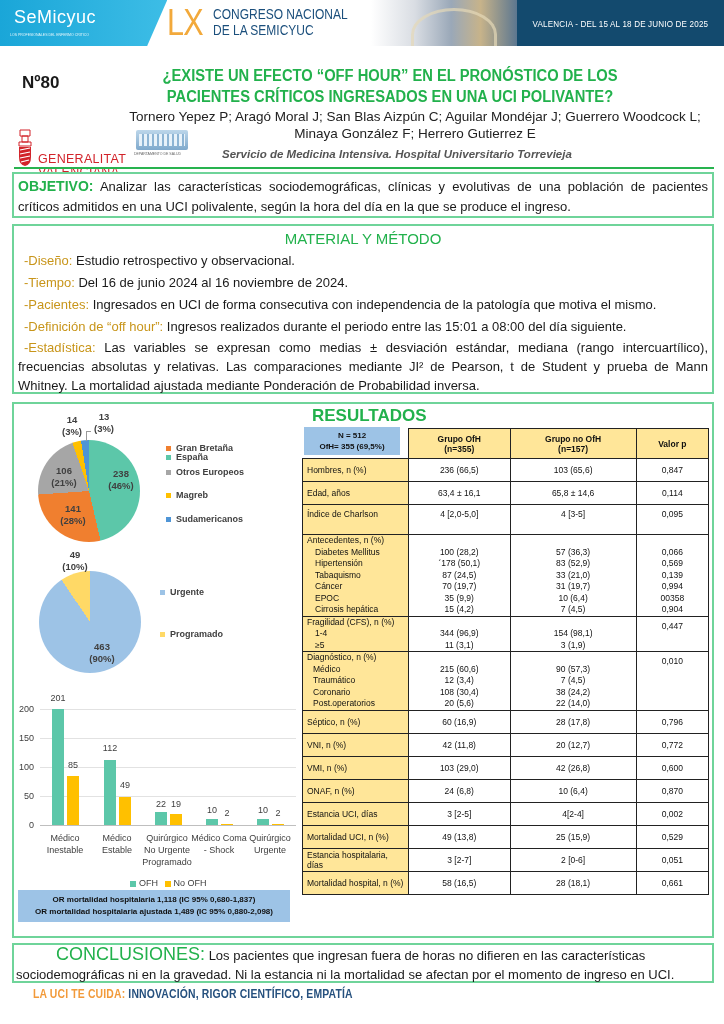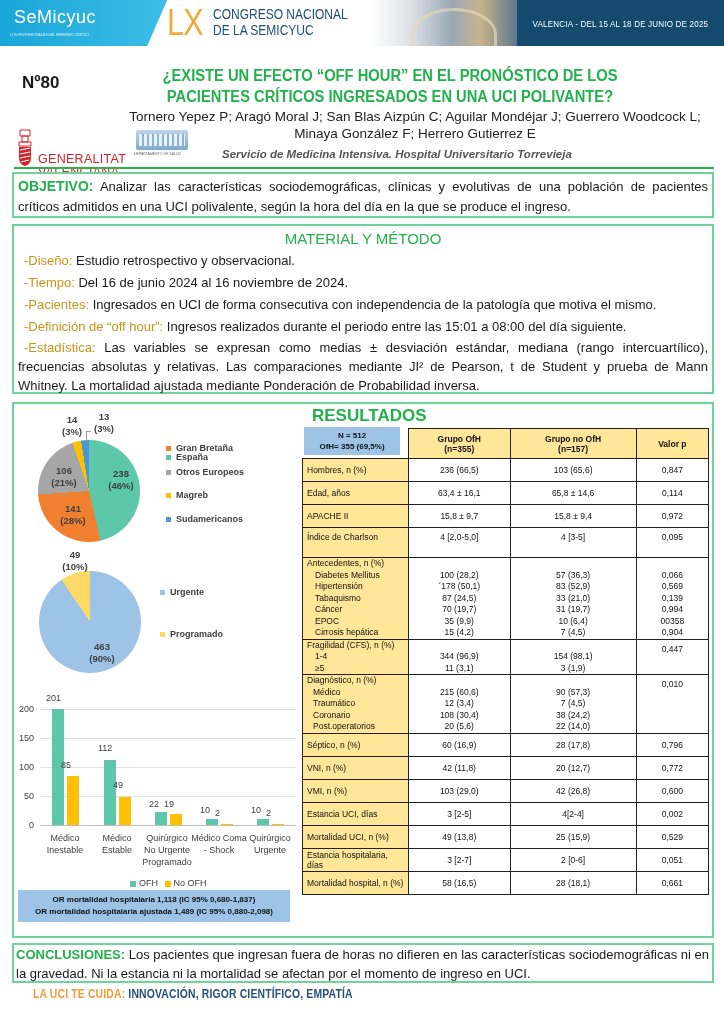--- a/index.html
+++ b/index.html
@@ -59,21 +59,21 @@
   .leader { position: absolute; border-left: 1px solid #999; border-top: 1px solid #999; }
 
   .pie2 { position: absolute; left: 39px; top: 571px; width: 102px; height: 102px; border-radius: 50%;
     background: conic-gradient(#9dc3e6 0deg 326deg, #ffd966 326deg 360deg); }
 
   
   .bar-chart { position: absolute; left: 14px; top: 695px; width: 282px; height: 190px; }
   .gridline { position: absolute; left: 26px; width: 256px; height: 1px; background: #e2e2e2; }
   .ytick { position: absolute; left: 0; width: 20px; text-align: right; font-size: 9px; color: #404040; }
   .bar { position: absolute; bottom: 0; width: 12px; }
-  .bar-val { position: absolute; font-size: 9px; color: #404040; text-align: left; width: 24px; }
+  .bar-val { position: absolute; font-size: 9px; color: #404040; text-align: center; width: 24px; }
   .xcat { position: absolute; font-size: 9px; color: #404040; text-align: center; width: 54px; line-height: 12px; }
   .bar-legend { position: absolute; left: 126px; top: 878px; font-size: 9px; color: #404040; }
   .bar-legend .sw { display: inline-block; width: 6px; height: 6px; margin: 0 3px 0 4px; vertical-align: middle; }
   .or-box { position: absolute; left: 18px; top: 890px; width: 272px; height: 32px; background: #9dc3e6; font-size: 8px; font-weight: 700; text-align: center; line-height: 12px; padding-top: 4px; color: #111; }
 
   
   .n-box { position: absolute; left: 304px; top: 427px; width: 96px; height: 28px; background: #9dc3e6; font-size: 8px; font-weight: 700; text-align: center; line-height: 11px; padding-top: 3px; color: #111; }
   table.res { position: absolute; left: 302px; top: 428px; width: 407px; border-collapse: collapse; font-size: 8.5px; color: #111; }
   table.res td { border: 1px solid #222; padding: 0 4px; vertical-align: middle; }
   table.res td.h { background: #ffe699; font-weight: 700; text-align: center; }
@@ -241,26 +241,20 @@
     <td class="c">236 (66,5)</td>
     <td class="c">103 (65,6)</td>
     <td class="c">0,847</td>
   </tr>
   <tr style="height:23px;">
     <td class="lab">Edad, años</td>
     <td class="c">63,4 ± 16,1</td>
     <td class="c">65,8 ± 14,6</td>
     <td class="c">0,114</td>
   </tr>
-  <tr style="height:23px;">
-    <td class="lab">APACHE II</td>
-    <td class="c">15,8 ± 9,7</td>
-    <td class="c">15,8 ± 9,4</td>
-    <td class="c">0,972</td>
-  </tr>
   <tr style="height:30px;">
     <td class="lab" style="vertical-align:top;padding-top:4px;">Índice de Charlson</td>
     <td class="c topv">4 [2,0-5,0]</td>
     <td class="c topv">4 [3-5]</td>
     <td class="c topv">0,095</td>
   </tr>
   <tr>
     <td class="lab multi">
       <span>Antecedentes, n (%)</span>
       <span class="sub">Diabetes Mellitus</span>
@@ -345,20 +339,26 @@
     <td class="c">20 (12,7)</td>
     <td class="c">0,772</td>
   </tr>
   <tr style="height:23px;">
     <td class="lab">VMI, n (%)</td>
     <td class="c">103 (29,0)</td>
     <td class="c">42 (26,8)</td>
     <td class="c">0,600</td>
   </tr>
   <tr style="height:23px;">
+    <td class="lab">ONAF, n (%)</td>
+    <td class="c">24 (6,8)</td>
+    <td class="c">10 (6,4)</td>
+    <td class="c">0,870</td>
+  </tr>
+  <tr style="height:23px;">
     <td class="lab">Estancia UCI, días</td>
     <td class="c">3 [2-5]</td>
     <td class="c">4[2-4]</td>
     <td class="c">0,002</td>
   </tr>
   <tr style="height:23px;">
     <td class="lab">Mortalidad UCI, n (%)</td>
     <td class="c">49 (13,8)</td>
     <td class="c">25 (15,9)</td>
     <td class="c">0,529</td>
@@ -376,18 +376,18 @@
     <td class="c">0,661</td>
   </tr>
 </tbody>
   </table>
 <div class="n-box">
   <div>N = 512</div>
   <div>OfH= 355 (69,5%)</div>
 </div>
 
 <div class="box conclusiones">
-  <span class="lbl-green" style="font-weight:700;font-size:13px;">CONCLUSIONES:</span><span> Los pacientes que ingresan fuera de horas no difieren en las características sociodemográficas ni en la gravedad. Ni la estancia ni la mortalidad se afectan por el momento de ingreso en UCI.</span>
+  <span class="lbl-green" style="font-weight:400;font-size:18px;margin-left:40px;">CONCLUSIONES:</span><span> Los pacientes que ingresan fuera de horas no difieren en las características sociodemográficas ni en la gravedad. Ni la estancia ni la mortalidad se afectan por el momento de ingreso en UCI.</span>
 </div>
 
 <div class="footer">
   <span class="o">LA UCI TE CUIDA:</span><span class="b"> INNOVACIÓN, RIGOR CIENTÍFICO, EMPATÍA</span>
 </div>
 
 </body></html>

